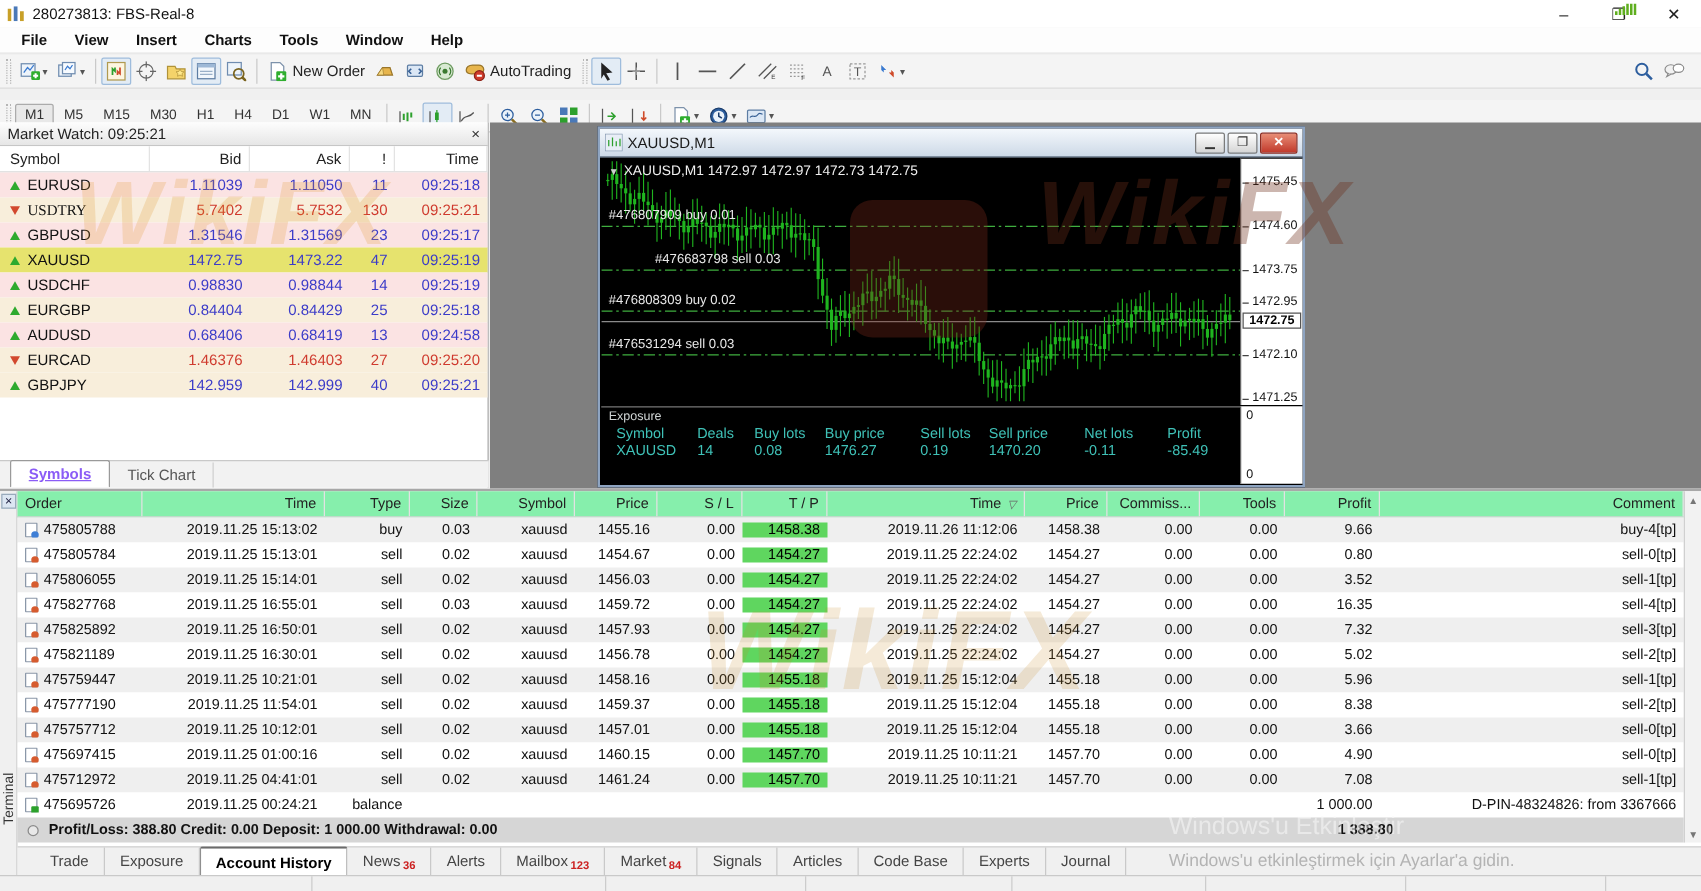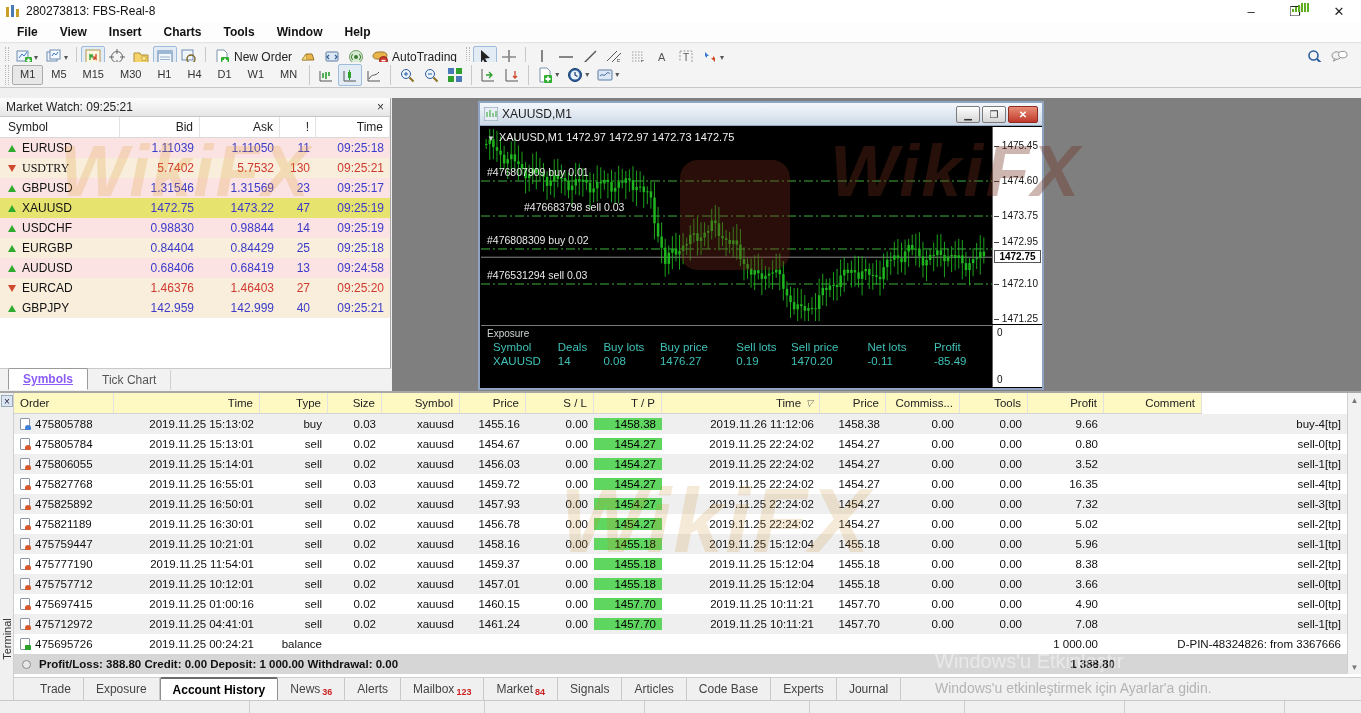--- a/index.html
+++ b/index.html
@@ -13,21 +13,21 @@
   #title-text { font-size:12px; color:#111; }
   #win-controls { margin-left:auto; display:flex; }
   .win-btn { width:44px; height:22px; display:flex; align-items:center; justify-content:center; color:#222; font-size:13px; cursor:default; }
 
   
   #menubar { left:0; top:22px; width:1361px; height:21px; background:#fdfdfd; display:flex; align-items:center; padding-left:6px; border-bottom:1px solid #e4e4e4;font-weight:bold; }
   .menu-item { padding:2px 11px; color:#111; font-size:12px; }
 
   
   #toolbar1 { left:0; top:44px; width:1361px; height:27px; background:#f4f4f4; display:flex; align-items:center; border-bottom:1px solid #dcdcdc; }
-  #toolbar2 { left:0; top:62px; width:1361px; height:26px; background:#f4f4f4; display:flex; align-items:center; border-bottom:1px solid #c8c8c8; }
+  #toolbar2 { left:0; top:80px; width:1361px; height:26px; background:#f4f4f4; display:flex; align-items:center; border-bottom:1px solid #c8c8c8; }
   .tb-sep { width:1px; height:20px; background:#c9c9c9; margin:0 4px; }
   .tb-grip { width:4px; height:20px; border-left:1px dotted #b5b5b5; border-right:1px dotted #b5b5b5; margin:0 3px 0 5px; }
   .tb-btn { height:22px; min-width:24px; display:flex; align-items:center; justify-content:center; border:1px solid transparent; border-radius:2px; padding:0 3px; color:#444; font-size:12px; }
   .tb-btn.pressed { background:#e3ecf5; border-color:#9ebcdc; }
   .tb-btn .caret { font-size:8px; color:#555; margin-left:2px; }
   .tb-label { margin-left:4px; font-size:12px; color:#222; }
   .ico { width:16px; height:16px; display:inline-block; position:relative; }
   .tf-btn { height:20px; padding:2px 7px; font-size:11px; color:#333; border:1px solid transparent; border-radius:2px; }
   .tf-btn.active { background:#e8e8e8; border-color:#ababab; }
 
@@ -82,21 +82,21 @@
   .exp-zero { position:absolute; left:4px; font-size:10px; color:#111; }
   #exposure-title { font-size:10px; padding:2px 0 0 6px; color:#cfd4d4; }
   .exp-row { display:flex; padding-left:12px; font-size:11.5px; margin-top:2px; }
   .exp-row span { display:inline-block; }
 
   
   #terminal { left:0; top:391px; width:1361px; height:309px; background:#fff; border-top:2px solid #a8a8a8; }
   #term-strip { position:absolute; left:0; top:0; width:14px; height:309px; background:#f0f0f0; border-right:1px solid #cfcfcf; }
   #term-close { position:absolute; left:1px; top:2px; width:12px; height:12px; font-size:10px; color:#224; display:flex; align-items:center; justify-content:center; background:#dce6f2; border:1px solid #9ab; }
   #term-vlabel { position:absolute; left:-28px; top:240px; transform:rotate(-90deg); transform-origin:center; font-size:11px; color:#333; width:70px; text-align:center; }
-  #term-grid-head { position:absolute; left:14px; top:0; width:1188px; height:21px; display:grid; grid-template-columns:100px 146px 68px 54px 78px 66px 68px 68px 158px 66px 74px 68px 76px 1fr; background:#fef9c3; border-bottom:1px solid #d4d4d4; align-items:center; color:#222; font-size:11.5px; }
+  #term-grid-head { position:absolute; left:14px; top:0; width:1333px; height:21px; display:grid; grid-template-columns:100px 146px 68px 54px 78px 66px 68px 68px 158px 66px 74px 68px 76px 1fr; background:#86efac; border-bottom:1px solid #d4d4d4; align-items:center; color:#222; font-size:11.5px; }
   #term-grid-head span { padding:0 6px; text-align:right; border-right:1px solid #e2e2e2; height:100%; display:flex; align-items:center; justify-content:flex-end; }
   #term-grid-head span.first { justify-content:flex-start; }
   .sort-glyph { font-size:9px; color:#666; margin-left:5px; }
   #term-rows { position:absolute; left:14px; top:21px; width:1333px; }
   .t-row { display:grid; grid-template-columns:100px 146px 68px 54px 78px 66px 68px 68px 158px 66px 74px 68px 76px 1fr; height:20px; align-items:center; font-size:11.5px; color:#111; }
   .t-row:nth-child(odd) { background:#efefef; }
   .t-row:nth-child(even) { background:#ffffff; }
   .t-cell { padding:0 6px; text-align:right; overflow:hidden; white-space:nowrap; }
   .t-cell.first { text-align:left; display:flex; align-items:center; gap:5px; }
   .t-cell.tp-green { background:#5fd65f; color:#000; }

